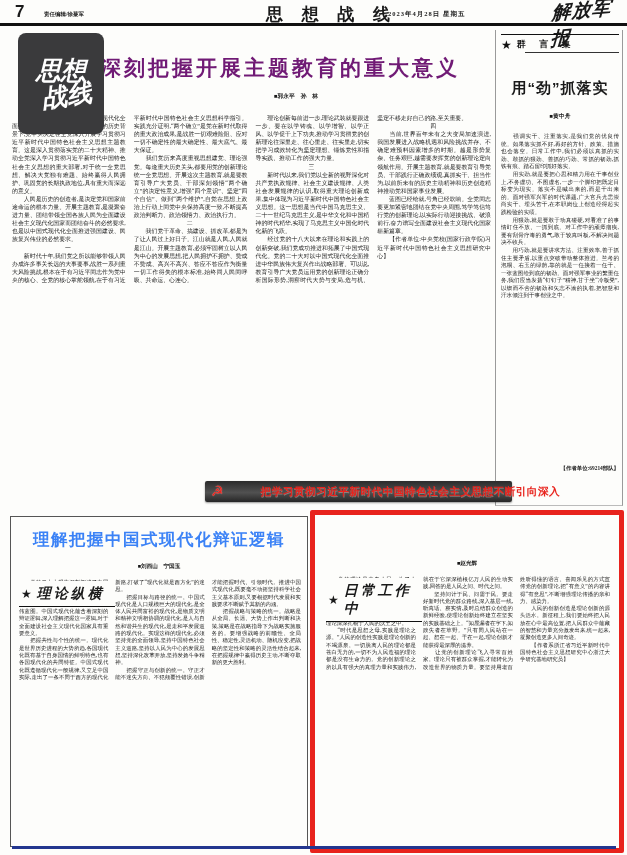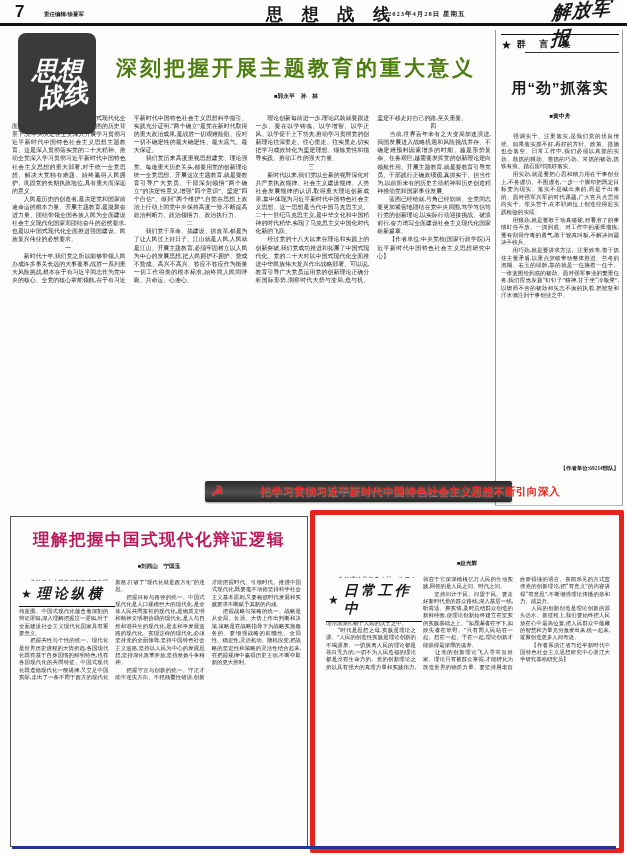--- a/index.html
+++ b/index.html
@@ -14,27 +14,27 @@
   .page-num { left:15px; top:2px; font-size:17px; font-weight:bold; font-family:"Liberation Sans",sans-serif; }
   .editor { left:44px; top:11px; font-size:5.5px; font-weight:bold; color:#222; }
   .section-title { left:0; top:3px; width:627px; text-align:center; font-size:17px; font-weight:bold;
     letter-spacing:7px; font-family:"Liberation Sans",sans-serif;padding-left:36px; }
   .date-line { left:388px; top:10px; font-size:6.5px; font-weight:bold; letter-spacing:1px; }
   .masthead { left:551px; top:-3px; font-size:19px; font-weight:bold; font-style:italic;
     font-family:"DejaVu Serif",serif; transform:rotate(-5deg) skewX(-8deg); letter-spacing:1px; }
   .header-rule { left:0; top:23px; width:627px; height:3px; background:#111; }
 
   
-  .calligraphy { left:18px; top:33px; width:78px; height:101px; background:#3a3a3c; border-radius:8px;
+  .calligraphy { left:18px; top:33px; width:86px; height:101px; background:#3a3a3c; border-radius:8px;
     display:flex; flex-direction:column; align-items:center; justify-content:center; z-index:6; }
   .calligraphy span { color:#fff; font-family:"DejaVu Serif",serif; font-style:italic; font-weight:bold;
     font-size:25px; line-height:26px; }
   .calligraphy .c2 { transform:rotate(-8deg) translateX(6px); }
-  .main-title { left:100px; top:54px; width:392px; text-align:center; font-size:21px; font-weight:bold;
-    letter-spacing:3px; font-family:"Liberation Sans",sans-serif; color:#4d7c0f; }
+  .main-title { left:100px; top:54px; width:392px; text-align:left; font-size:21px; font-weight:bold;
+    letter-spacing:3px; font-family:"Liberation Sans",sans-serif; color:#701a75; }
   .main-byline { left:100px; top:92px; width:392px; text-align:center; font-size:5.8px; font-weight:bold; }
   .main-body { left:12px; top:114px; width:479px; height:396px; column-count:4; column-gap:8px;
     font-size:5.9px; line-height:8.1px; text-align:justify; white-space:pre-line; color:#222; overflow:hidden; }
 
   
   .qyj-wrap { left:495px; top:30px; width:128px; height:476px; border-left:1px solid #9a9a9a;
     border-right:1px solid #9a9a9a; border-bottom:1px solid #bbb; padding:4px 3px 0 5px; }
   .col-head { position:relative; border-top:1.5px solid #111; padding-top:3px;
     display:flex; align-items:center; gap:5px; }
   .col-head .star { font-size:12px; line-height:12px; color:#111; }
@@ -51,21 +51,21 @@
   .banner { left:205px; top:481px; width:307px; height:21px; z-index:12;
     background:linear-gradient(180deg,#2b2b2b,#515151 55%,#262626); border-radius:2px;
     display:flex; align-items:center; padding:0 6px; gap:5px; box-shadow:0 1px 2px rgba(0,0,0,.4); }
   .banner .emblem { color:#e8231d; font-size:14px; line-height:14px; text-shadow:0 0 1px #ffb3ab; }
   .banner .btxt { color:#e8231d; font-size:10.6px; font-weight:bold; letter-spacing:0.5px;
     font-family:"Liberation Sans",sans-serif; text-shadow:0.5px 0.5px 0 rgba(255,220,210,.35); white-space:nowrap;margin-left:32px; }
 
   
   .left-box { left:10px; top:516px; width:298px; height:331px; border:1px solid #555; background:#fdfdfb; }
   .box-title { position:absolute; left:0; top:12px; width:100%; text-align:center; font-size:16.5px;
-    font-weight:bold; letter-spacing:1.5px; font-family:"Liberation Sans",sans-serif; color:#be185d; }
+    font-weight:bold; letter-spacing:1.5px; font-family:"Liberation Sans",sans-serif; color:#3b82f6; }
   .box-byline { position:absolute; left:0; top:46px; width:100%; text-align:center; font-size:5.6px; font-weight:bold; }
   .sub-col-head { position:absolute; z-index:5; background:#fdfdfb; width:96px; padding:4px 0 3px 2px;
     display:flex; align-items:center; gap:5px; border-bottom:1px solid #111; }
   .sub-col-head .star { font-size:12px; line-height:12px; }
   .sub-col-head .lbl { font-size:14px; font-weight:bold; letter-spacing:3px; font-family:"Liberation Sans",sans-serif;font-style:italic; }
   .lbox-head { left:8px; top:64px; }
   .lbox-body { position:absolute; left:8px; top:62px; width:282px; height:262px; column-count:3; column-gap:7px;
     font-size:5.4px; line-height:7.3px; text-align:justify; white-space:pre-line; color:#222; overflow:hidden; }
 
   .right-box { left:318px; top:518px; width:298px; height:327px; background:#fdfdfb; }

